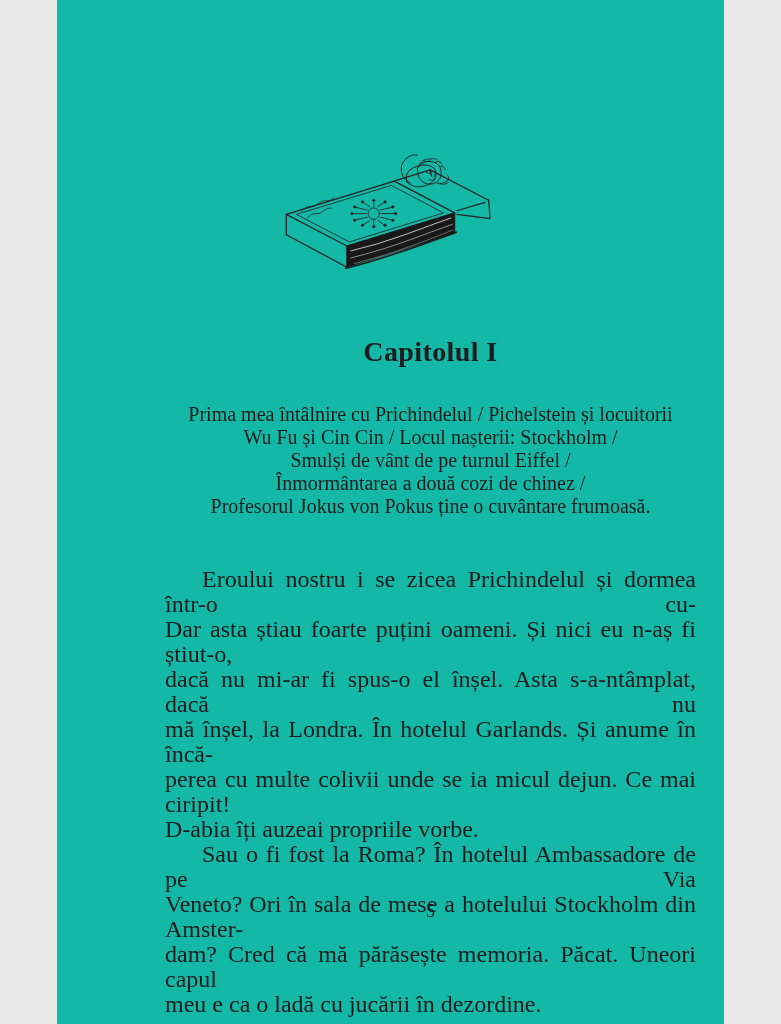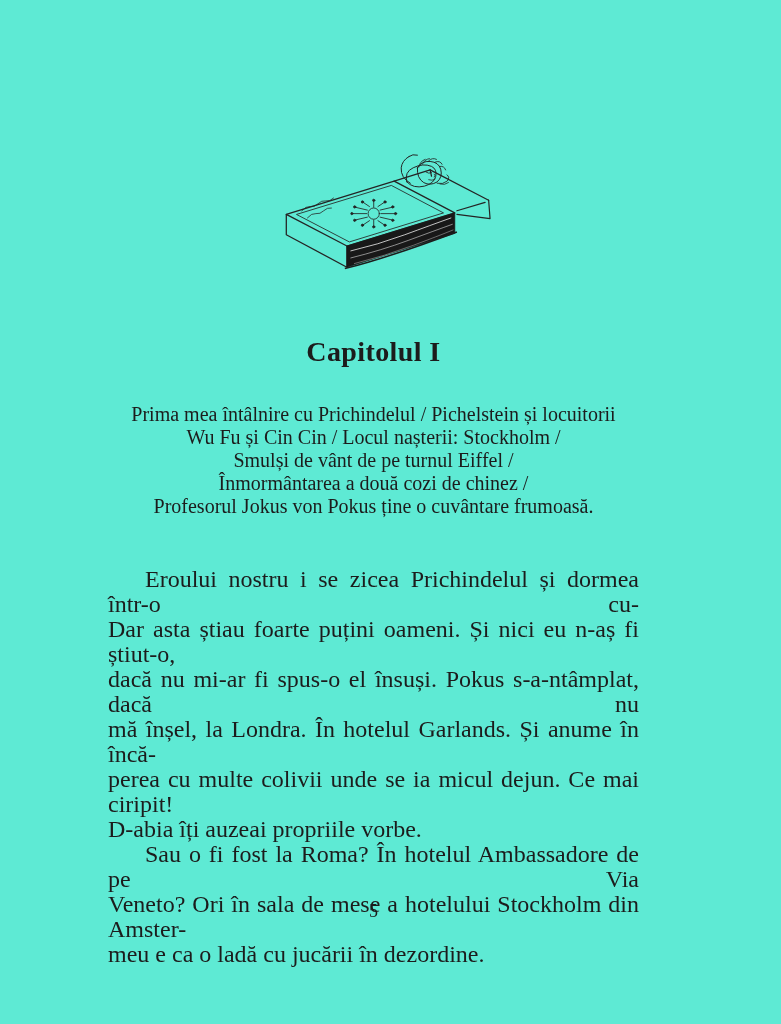--- a/index.html
+++ b/index.html
@@ -1,21 +1,21 @@
 <!DOCTYPE html>
 <html><head>
 <meta charset="utf-8">
 <style>
   html, body { margin: 0; padding: 0; background: #e8e8e8; }
   .page {
     position: relative;
-    width: 781px;
+    width: 667px;
     height: 1024px;
     margin: 0 auto;
-    background: #5eead4;
+    background: #14b8a6;
     overflow: hidden;
     font-family: "Liberation Serif", "DejaVu Serif", serif;
     color: #1c1c1c;
   }
   .content {
     width: 531px;
     margin-left: 108px;
   }
   .illustration-wrap {
     padding-top: 141px;
@@ -146,28 +146,29 @@
       <div class="sline">Wu Fu și Cin Cin / Locul nașterii: Stockholm /</div>
       <div class="sline">Smulși de vânt de pe turnul Eiffel /</div>
       <div class="sline">Înmormântarea a două cozi de chinez /</div>
       <div class="sline">Profesorul Jokus von Pokus ține o cuvântare frumoasă.</div>
     </div>
 
     <div class="body-text">
       <div>
         <div class="bline findent">Eroului nostru i se zicea Prichindelul și dormea într-o cu-</div>
         <div class="bline">Dar asta știau foarte puțini oameni. Și nici eu n-aș fi știut-o,</div>
-        <div class="bline">dacă nu mi-ar fi spus-o el însuși. Pokus s-a-ntâmplat, dacă nu</div>
+        <div class="bline">dacă nu mi-ar fi spus-o el înșel. Asta s-a-ntâmplat, dacă nu</div>
         <div class="bline">mă înșel, la Londra. În hotelul Garlands. Și anume în încă-</div>
         <div class="bline">perea cu multe colivii unde se ia micul dejun. Ce mai ciripit!</div>
         <div class="bline last">D-abia îți auzeai propriile vorbe.</div>
       </div>
       <div>
         <div class="bline findent">Sau o fi fost la Roma? În hotelul Ambassadore de pe Via</div>
         <div class="bline">Veneto? Ori în sala de mese a hotelului Stockholm din Amster-</div>
+        <div class="bline">dam? Cred că mă părăsește memoria. Păcat. Uneori capul</div>
         <div class="bline last">meu e ca o ladă cu jucării în dezordine.</div>
       </div>
     </div>
 
   </div>
 
   <div class="page-number">5</div>
 
 </div>
 

